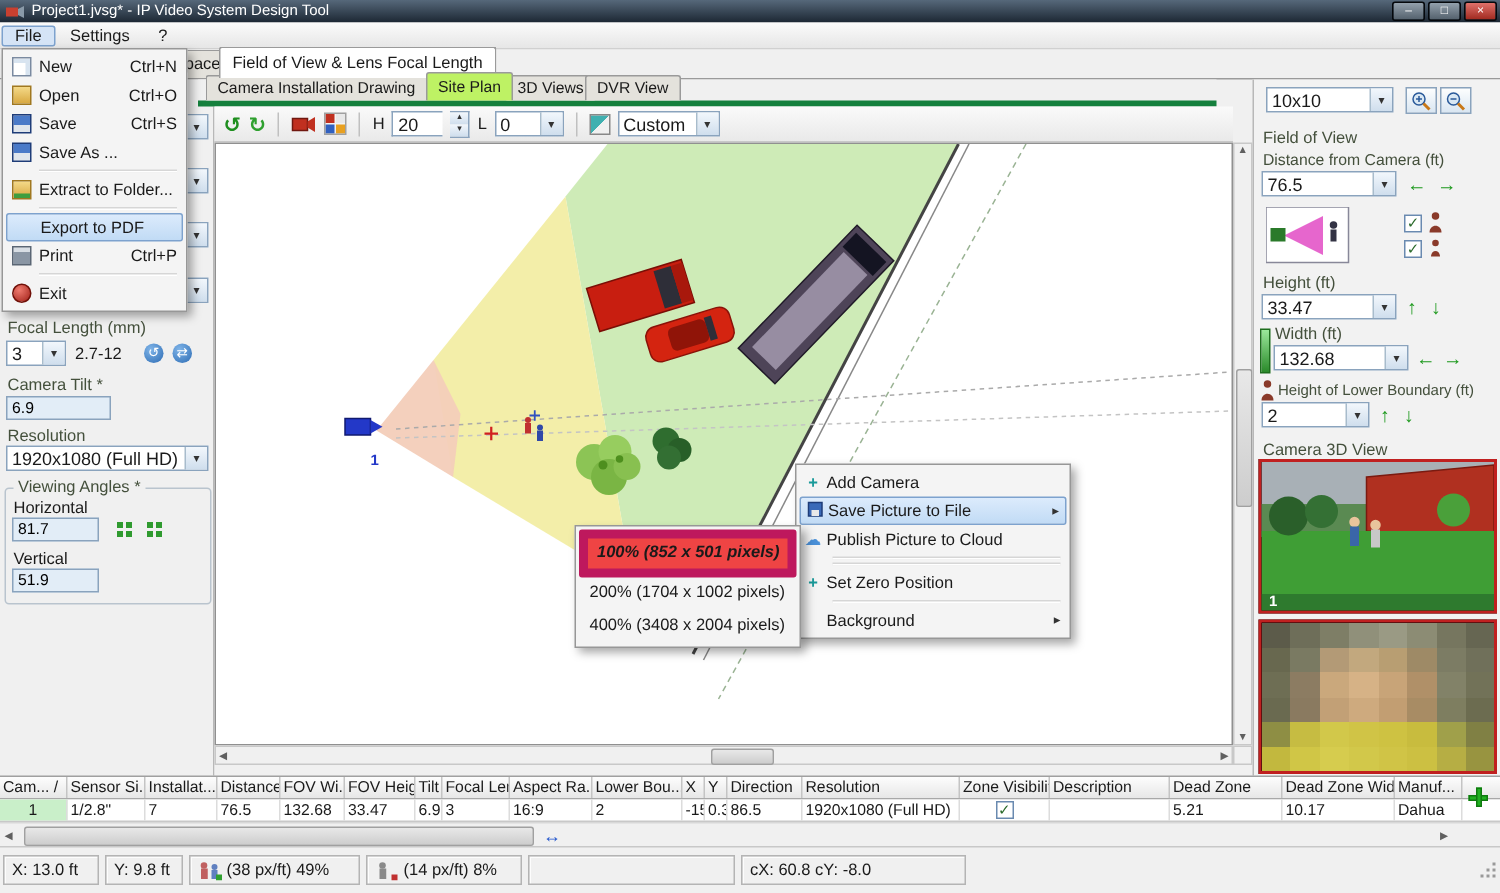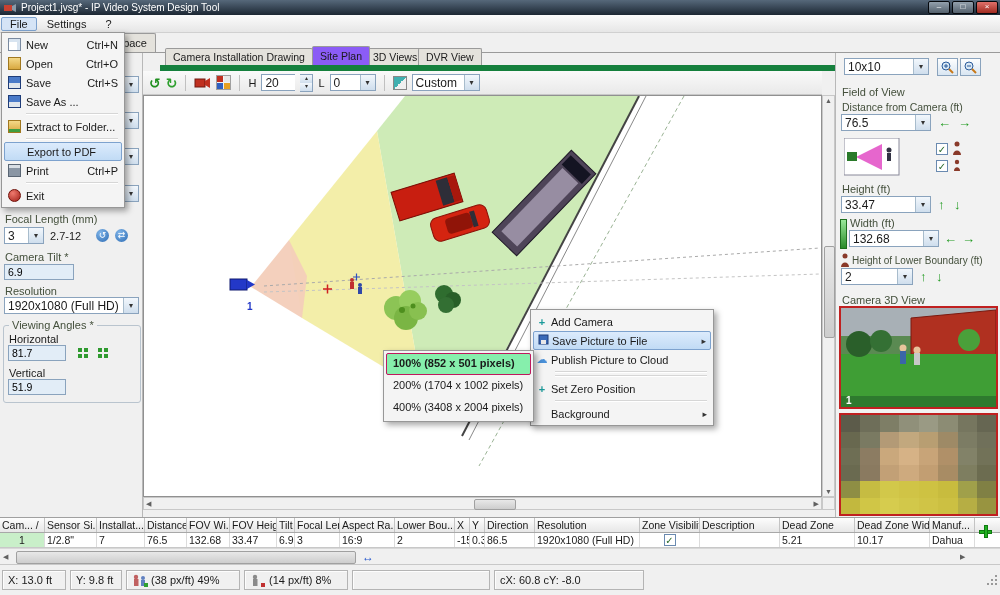--- a/index.html
+++ b/index.html
@@ -35,24 +35,24 @@
              background:linear-gradient(#f2f7fc,#cfdeed);border-left:1px solid #a8bccc;font-size:8px;color:#333;}
   .tinput{height:16px;border:1px solid #8aa3bd;background:#e2edf7;box-sizing:border-box;font-size:10.5px;
           padding:0 3px;font-family:inherit;width:60px;}
   .garrow{color:#1f9a1f;font-weight:bold;font-size:13px;line-height:13px;}
   .dots4{width:4px;height:4px;background:#2f9a2f;box-shadow:6px 0 #2f9a2f,0 6px #2f9a2f,6px 6px #2f9a2f;display:inline-block;}
   .bluecirc{width:13px;height:13px;border-radius:50%;background:radial-gradient(circle at 35% 30%,#7fb4e8,#2d6cb4);
             color:#fff;font-size:9px;line-height:13px;text-align:center;display:inline-block;}
   .groupbox{border:1px solid #b9c4ce;border-radius:3px;}
   .grouplegend{position:absolute;top:-7px;left:5px;background:#f0f0f0;padding:0 3px;color:#44503c;}
   
-  #subtabs{left:160px;top:53px;width:679px;height:18px;background:#f0f0f0;border-bottom:6px solid #15803d;box-sizing:border-box;}
+  #subtabs{left:132px;top:53px;width:679px;height:18px;background:#f0f0f0;border-bottom:4px solid #15803d;box-sizing:border-box;}
   .stab{position:absolute;bottom:0;height:16px;line-height:16px;padding:0 7px;background:#e4e2dc;
         border:1px solid #9a9a9a;border-bottom:none;border-radius:2px 2px 0 0;font-size:10.5px;white-space:nowrap;}
-  .stab.active{background:#8b5cf6;height:18px;line-height:18px;z-index:2;}
+  .stab.active{background:#bef264;height:18px;line-height:18px;z-index:2;}
   #toolbar{left:143px;top:71px;width:679px;height:24px;background:linear-gradient(#fafafa,#e9e9e9);
            border-bottom:1px solid #c8c8c8;display:flex;align-items:center;padding-left:6px;box-sizing:border-box;gap:5px;}
   .tbico{font-size:14px;font-weight:bold;line-height:14px;}
   .tbsep{width:1px;height:16px;background:#c0c0c0;margin:0 3px;}
   .mosaic{width:13px;height:13px;background:
       linear-gradient(#c03020,#c03020) 0 0/6px 6px no-repeat,
       linear-gradient(#e8e8e8,#e8e8e8) 7px 0/6px 6px no-repeat,
       linear-gradient(#3060c0,#3060c0) 0 7px/6px 6px no-repeat,
       linear-gradient(#e8a020,#e8a020) 7px 7px/6px 6px no-repeat;border:1px solid #a0a0a0;}
   .spin{display:flex;flex-direction:column;width:12px;height:16px;border:1px solid #8aa3bd;border-left:none;}
@@ -74,21 +74,21 @@
   .ic-new{background:#fff;border:1px solid #7a8aa0;box-shadow:inset -3px 3px 0 #d8e4f0;}
   .ic-open{background:linear-gradient(#f4d988,#d8a840);border:1px solid #a07820;}
   .ic-save{background:linear-gradient(#4a7ac8 55%,#dfe5ec 55%);border:1px solid #1e3c78;}
   .ic-extract{background:linear-gradient(#f4d988,#d8a840);border:1px solid #a07820;box-shadow:inset 0 -3px 0 #3f9e3f;}
   .ic-pdf{background:transparent;}
   .ic-print{background:linear-gradient(#d8dee4 30%,#8a96a4 30%);border:1px solid #5a6674;}
   .ic-exit{background:radial-gradient(circle at 35% 30%,#ef7a6e,#a02018);border-radius:50%;border:1px solid #701008;}
   .cic{width:14px;flex:0 0 14px;text-align:center;font-weight:bold;}
   .subarrow{font-size:9px;color:#333;padding-left:8px;}
   .smi{height:20px;line-height:18px;padding:0 6px;white-space:nowrap;border:1px solid transparent;}
-  .smi.first{font-weight:bold;background:#86efac;border:1px solid #be185d;border-radius:2px;}
+  .smi.first{font-weight:bold;background:#ef4444;border:6px solid #be185d;border-radius:2px;font-style:italic;}
   
   .zoombtn{width:21px;height:18px;border:1px solid #8aa3bd;background:linear-gradient(#fdfefe,#d9e6f2);
            display:flex;align-items:center;justify-content:center;box-sizing:border-box;}
   .cbx{width:12px;height:12px;border:1px solid #6a8ab0;background:#fff;font-size:10px;line-height:11px;
        text-align:center;color:#2a6a2a;font-weight:bold;box-sizing:border-box;}
   .imgframe{border:2px solid #c02020;background:#000;box-sizing:border-box;}
   .greenbar{width:5px;height:28px;background:linear-gradient(#9ae89a,#2a8a2a);border:1px solid #1e6e1e;}
   
   #tablehead{left:0;top:517px;width:1000px;height:16px;display:flex;background:linear-gradient(#fdfdfd,#e7e7e7);
              border-top:1px solid #a0a0a0;border-bottom:1px solid #a8a8a8;box-sizing:border-box;}
@@ -121,20 +121,21 @@
 </div>
 
 <div class="abs" id="menubar">
   <span class="mbi open">File</span>
   <span class="mbi">Settings</span>
   <span class="mbi">?</span>
 </div>
 
 <div class="abs" id="tabrow">
   <span class="mtab" style="left:90px;width:48px;text-align:right;">Space</span>
+  <span class="mtab active" style="left:146px;">Field of View &amp; Lens Focal Length</span>
 </div>
 
 <div class="abs" id="leftpanel">
   <div class="combo abs" style="left:4px;top:23px;width:135px;">
     <span class="cv"></span>
       <span class="ca">▾</span>
     </div>
   <div class="combo abs" style="left:4px;top:59px;width:135px;">
     <span class="cv"></span>
       <span class="ca">▾</span>

